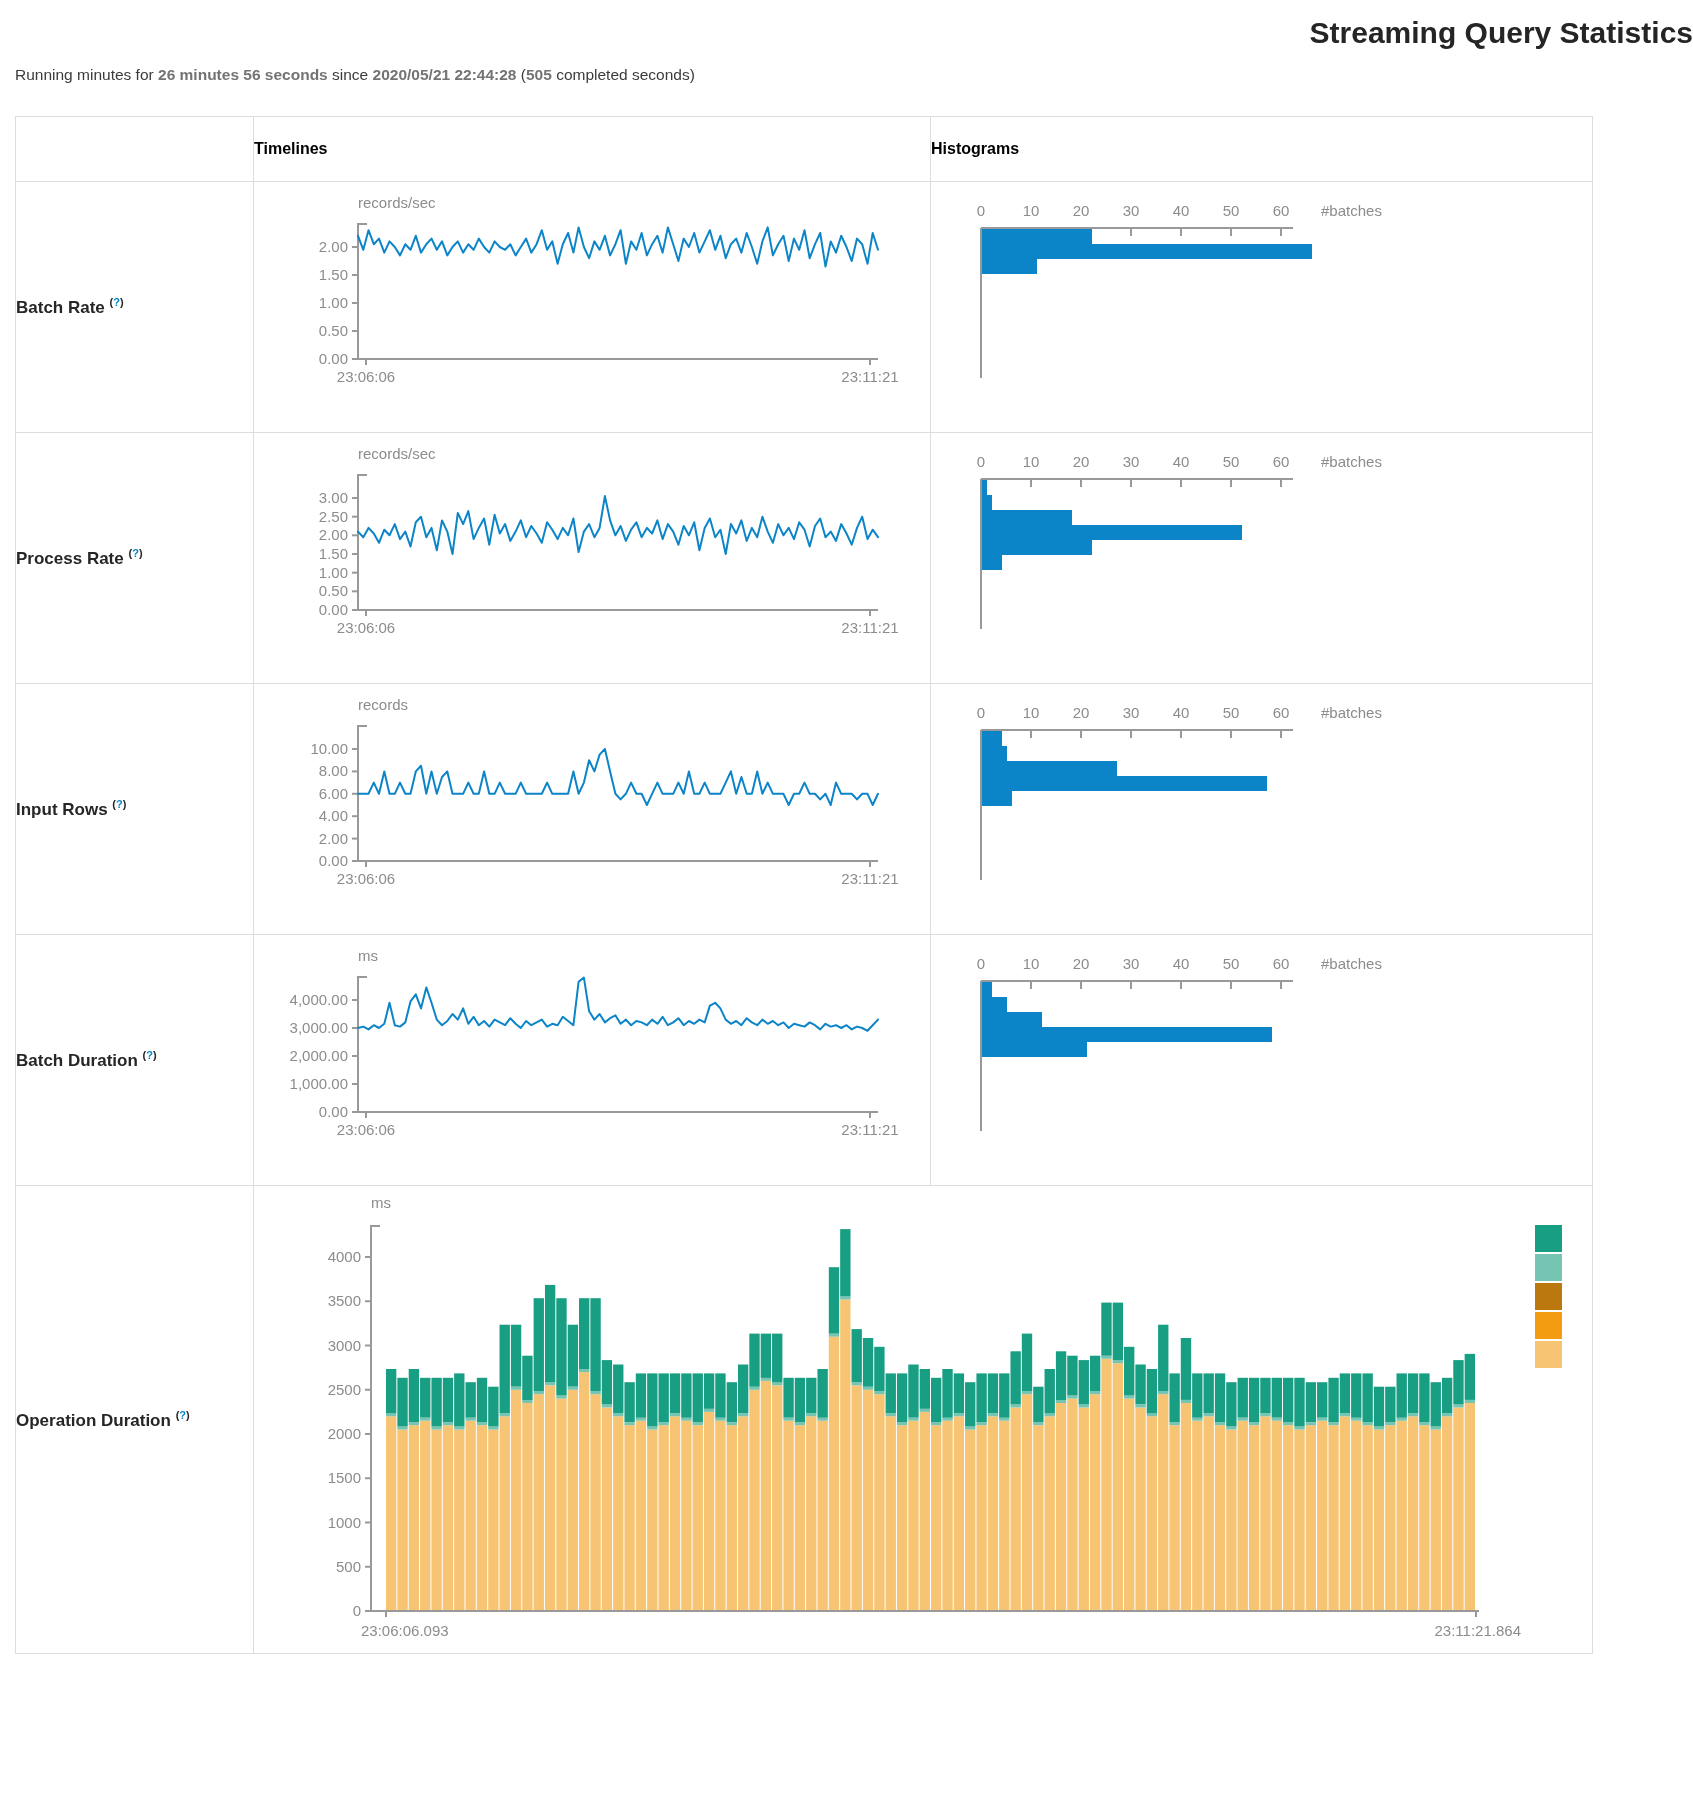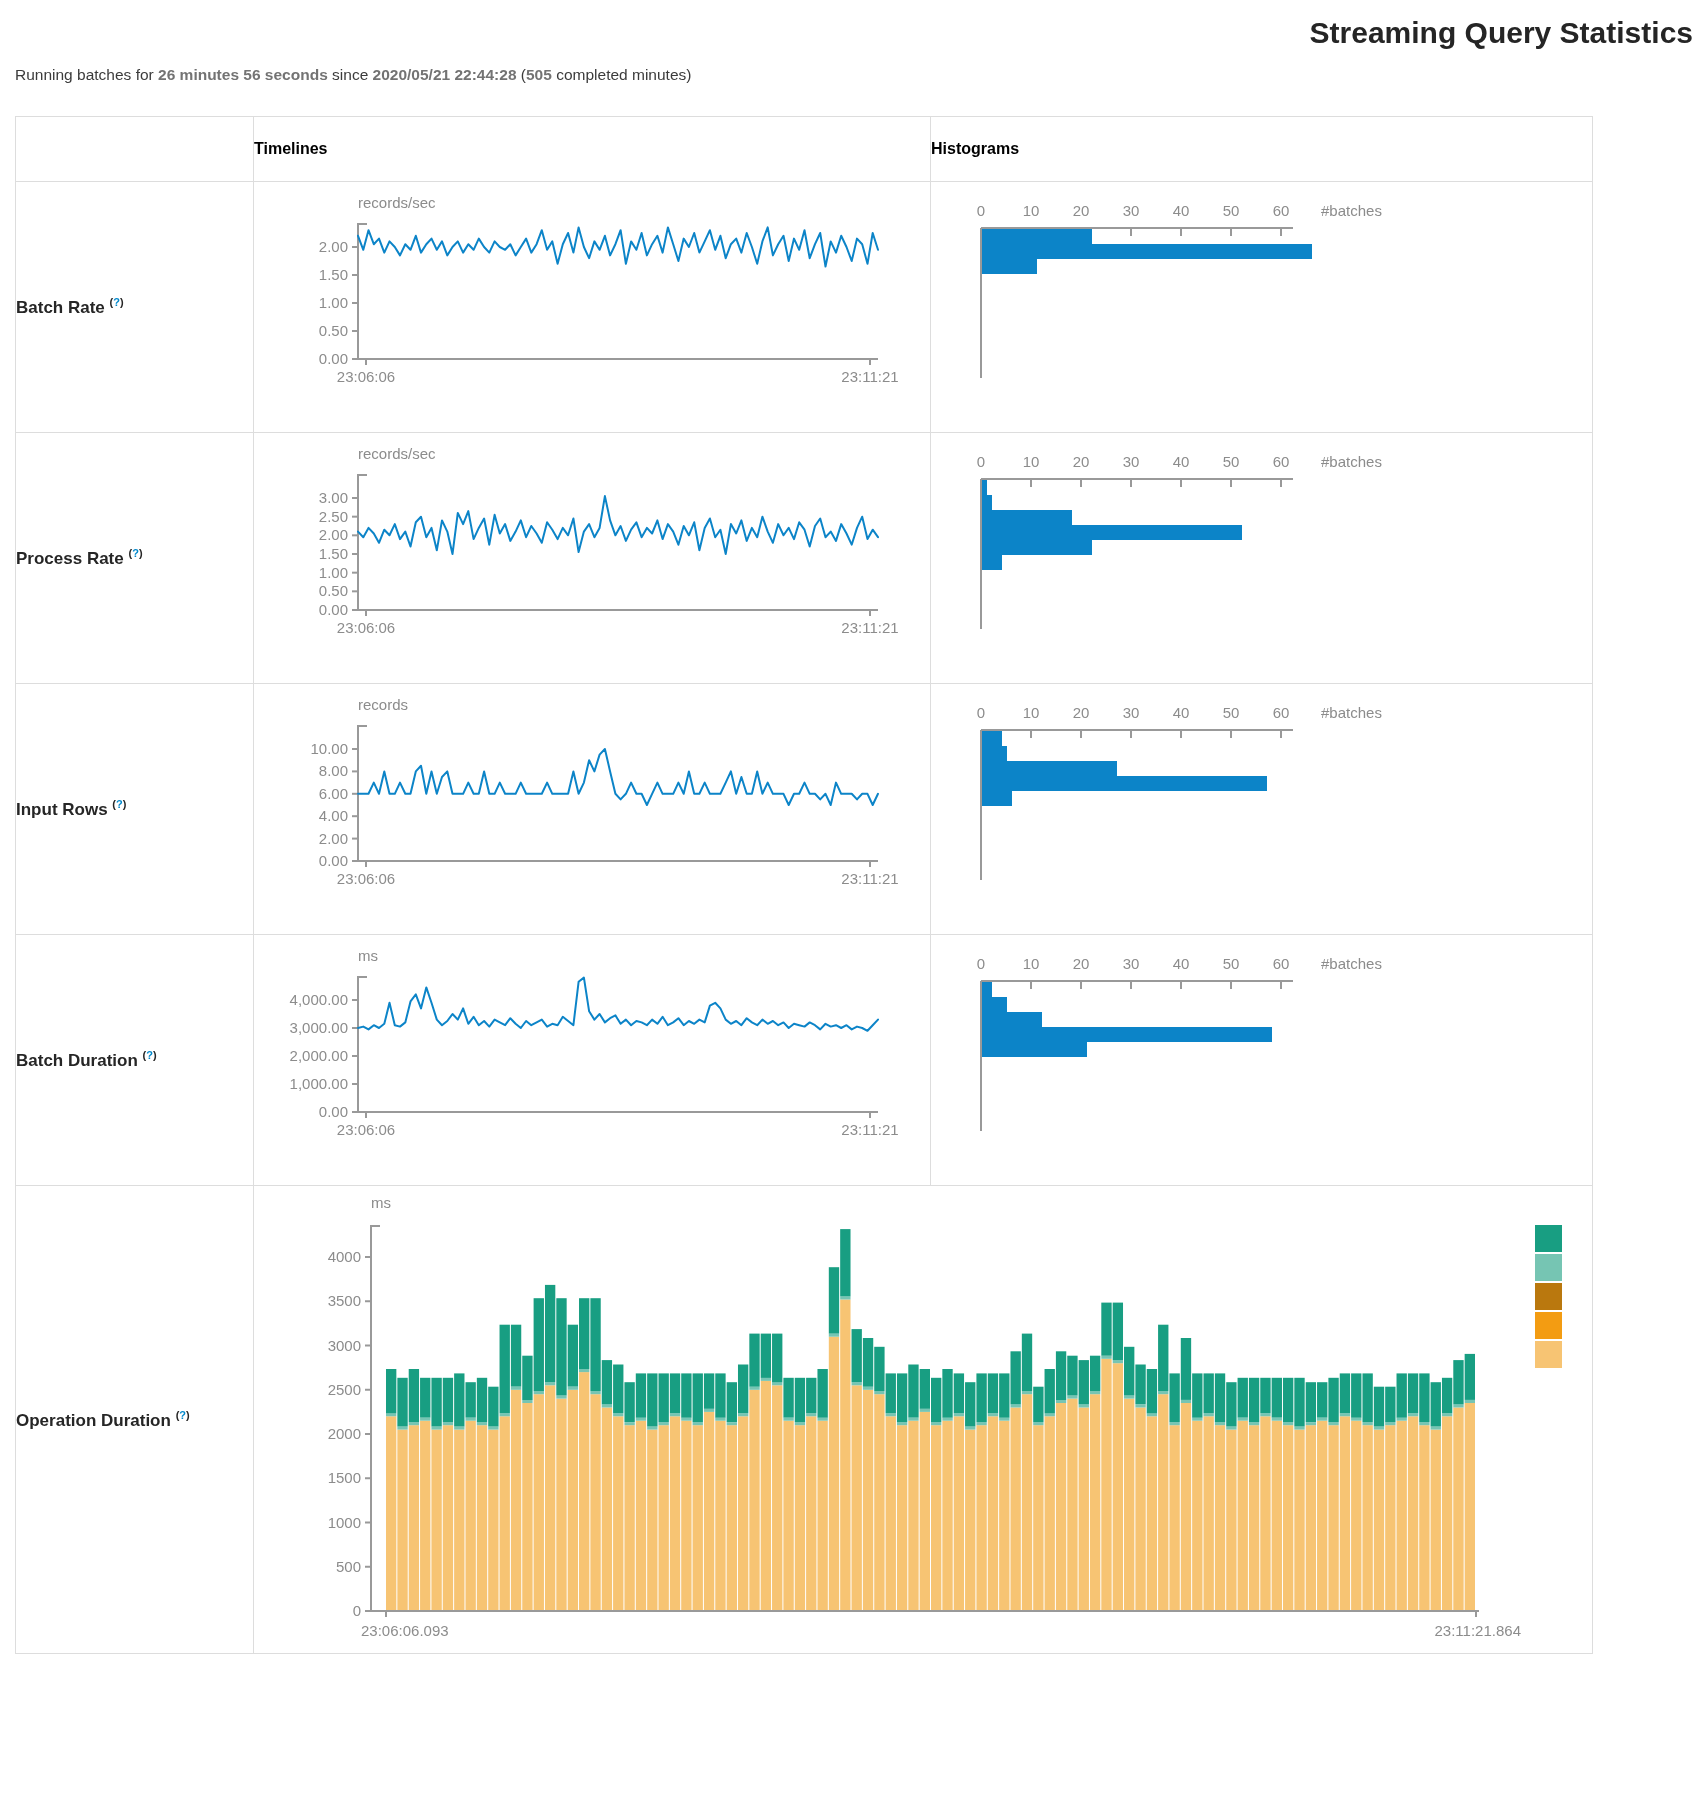--- a/index.html
+++ b/index.html
@@ -20,21 +20,21 @@
   svg{display:block;}
   svg text{font-family:"Liberation Sans",sans-serif;}
 </style>
 </head>
 <body>
 <div class="page">
 
 <h1>Streaming Query Statistics</h1>
 
 <div class="subtitle">
-  <span>Running batches for </span><b>26 minutes 56 seconds</b><span> since </span><b>2020/05/21 22:44:28</b><span> (</span><b>505</b><span> completed minutes)</span>
+  <span>Running minutes for </span><b>26 minutes 56 seconds</b><span> since </span><b>2020/05/21 22:44:28</b><span> (</span><b>505</b><span> completed seconds)</span>
 </div>
 
 
 <table class="stats">
   <colgroup>
         <col style="width:238px">
         <col style="width:677px">
         <col style="width:662px">
       </colgroup>
   <tbody>

